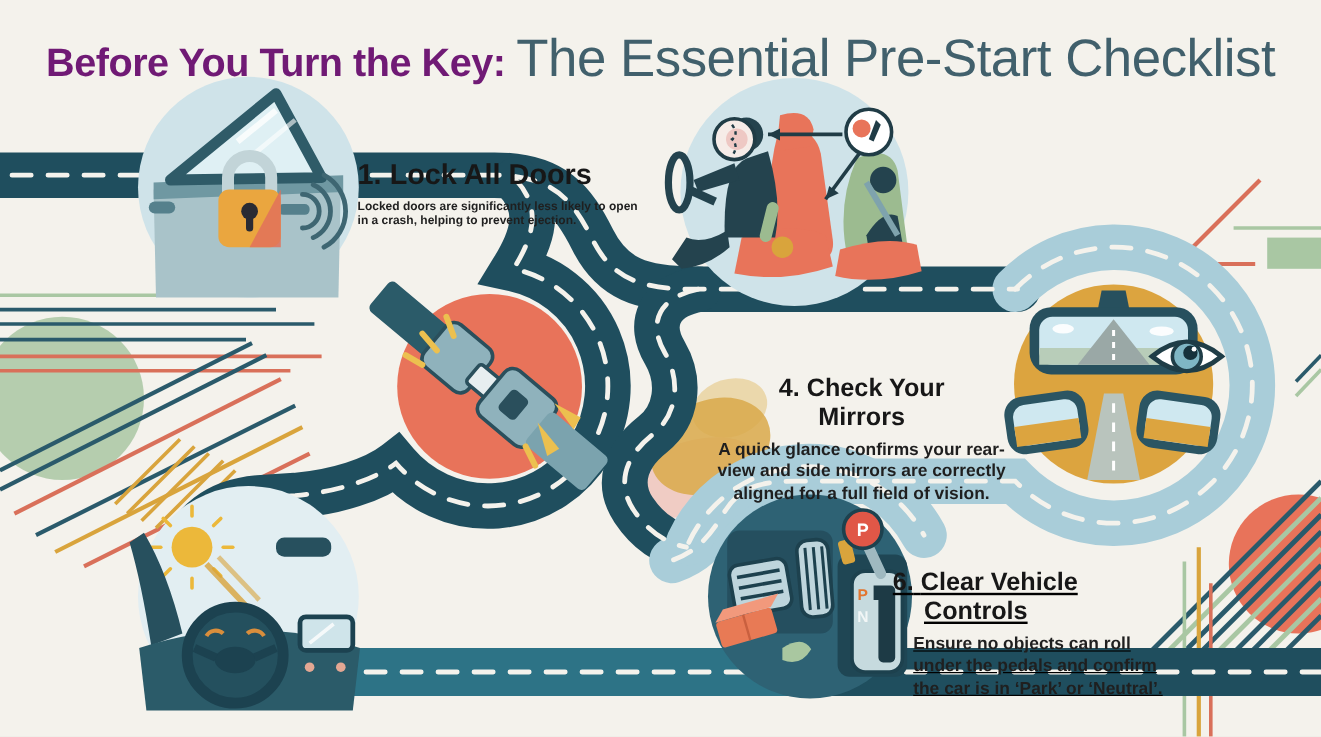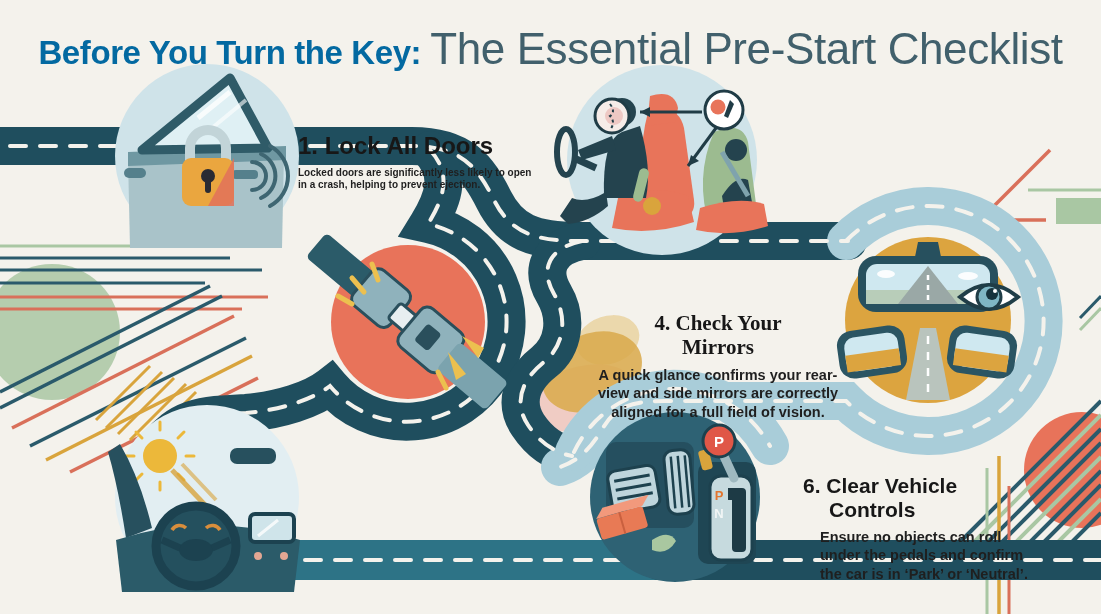--- a/index.html
+++ b/index.html
@@ -1,28 +1,28 @@
 <!DOCTYPE html>
 <html><head>
 <meta charset="utf-8">
 <style>
   html,body{margin:0;padding:0;}
   body{font-family:"Liberation Sans",sans-serif;background:#e9e7e0;}
   .canvas{position:relative;width:1101px;height:614px;overflow:hidden;background:#f4f2ec;}
   svg.art{position:absolute;left:0;top:0;}
   .title{position:absolute;left:0;top:24px;width:1101px;text-align:center;white-space:nowrap;letter-spacing:-0.4px;}
-  .title .lead{font-weight:bold;font-size:33px;color:#0369a1;}
+  .title .lead{font-weight:bold;font-size:33px;color:#701a75;}
   .title .rest{font-weight:normal;font-size:44px;color:#41606c;margin-left:9px;}
   .step{position:absolute;margin-top:40px;}
   .step-head{font-weight:bold;color:#171717;font-size:21px;line-height:1.12;padding-left:26px;text-indent:-26px;}
   .step-body{font-weight:600;color:#1f1f1f;font-size:14.5px;line-height:1.26;margin-top:7px;}
   .s1 .step-head{font-size:24px;}
   .s1 .step-body{font-size:10px;}
   .center{text-align:center;}
-  .center .step-head{padding-left:0;text-indent:0;font-family:Liberation Serif, serif;}
+  .center .step-head{padding-left:0;text-indent:0;}
 </style>
 </head>
 <body>
 
 <div class="canvas">
 
 <svg class="art" width="1101" height="614" viewBox="0 0 1101 614">
 
   <g>
     <circle cx="52" cy="332" r="68" fill="#a9c7a3" opacity="0.85"></circle>
@@ -311,18 +311,18 @@
 </div>
 
 
 
 <div class="step s4 center" style="left:594px;top:272px;width:248px;">
   <div class="step-head" style="width:188px;margin:0 auto;"><span>4.</span> <span>Check Your Mirrors</span></div>
   <div class="step-body" style="width:248px;">A quick glance confirms your rear-view and side mirrors are correctly aligned for a full field of vision.</div>
 </div>
 
 
-<div class="step s6" style="left:803px;top:434px;width:230px;">
+<div class="step s6" style="left:744px;top:434px;width:230px;text-decoration:underline;">
   <div class="step-head" style="width:190px;"><span>6.</span> <span>Clear Vehicle Controls</span></div>
   <div class="step-body" style="width:218px;margin-left:17px;">Ensure no objects can roll under the pedals and confirm the car is in ‘Park’ or ‘Neutral’.</div>
 </div>
 
 </div>
 
 </body></html>

